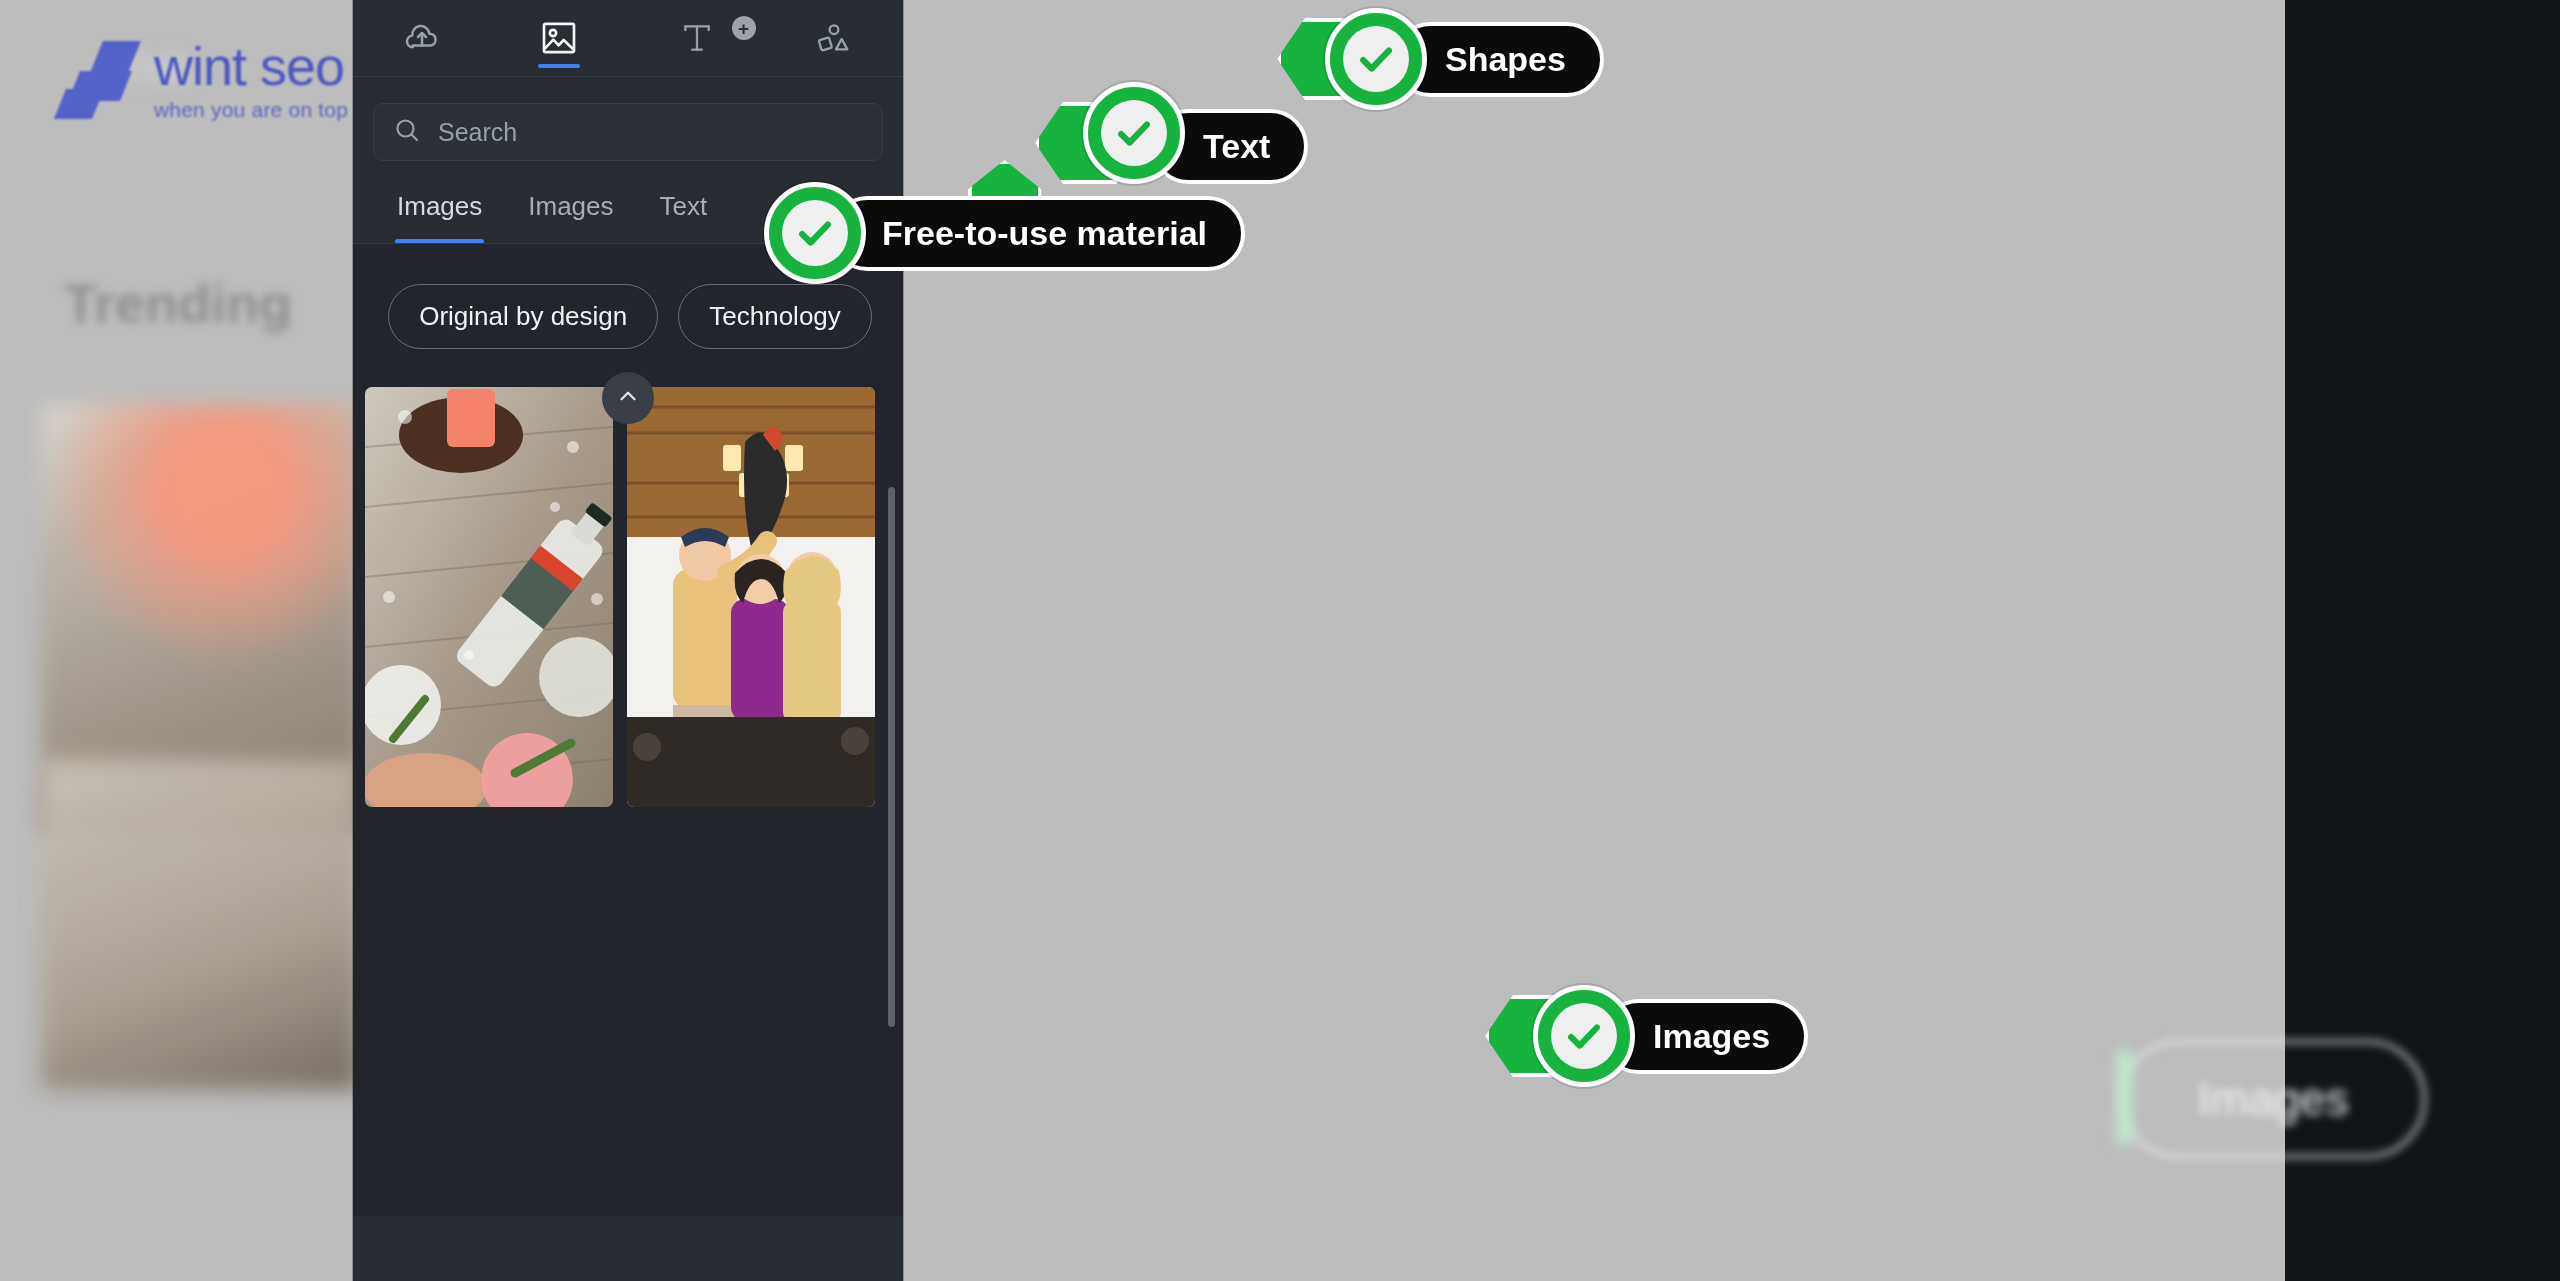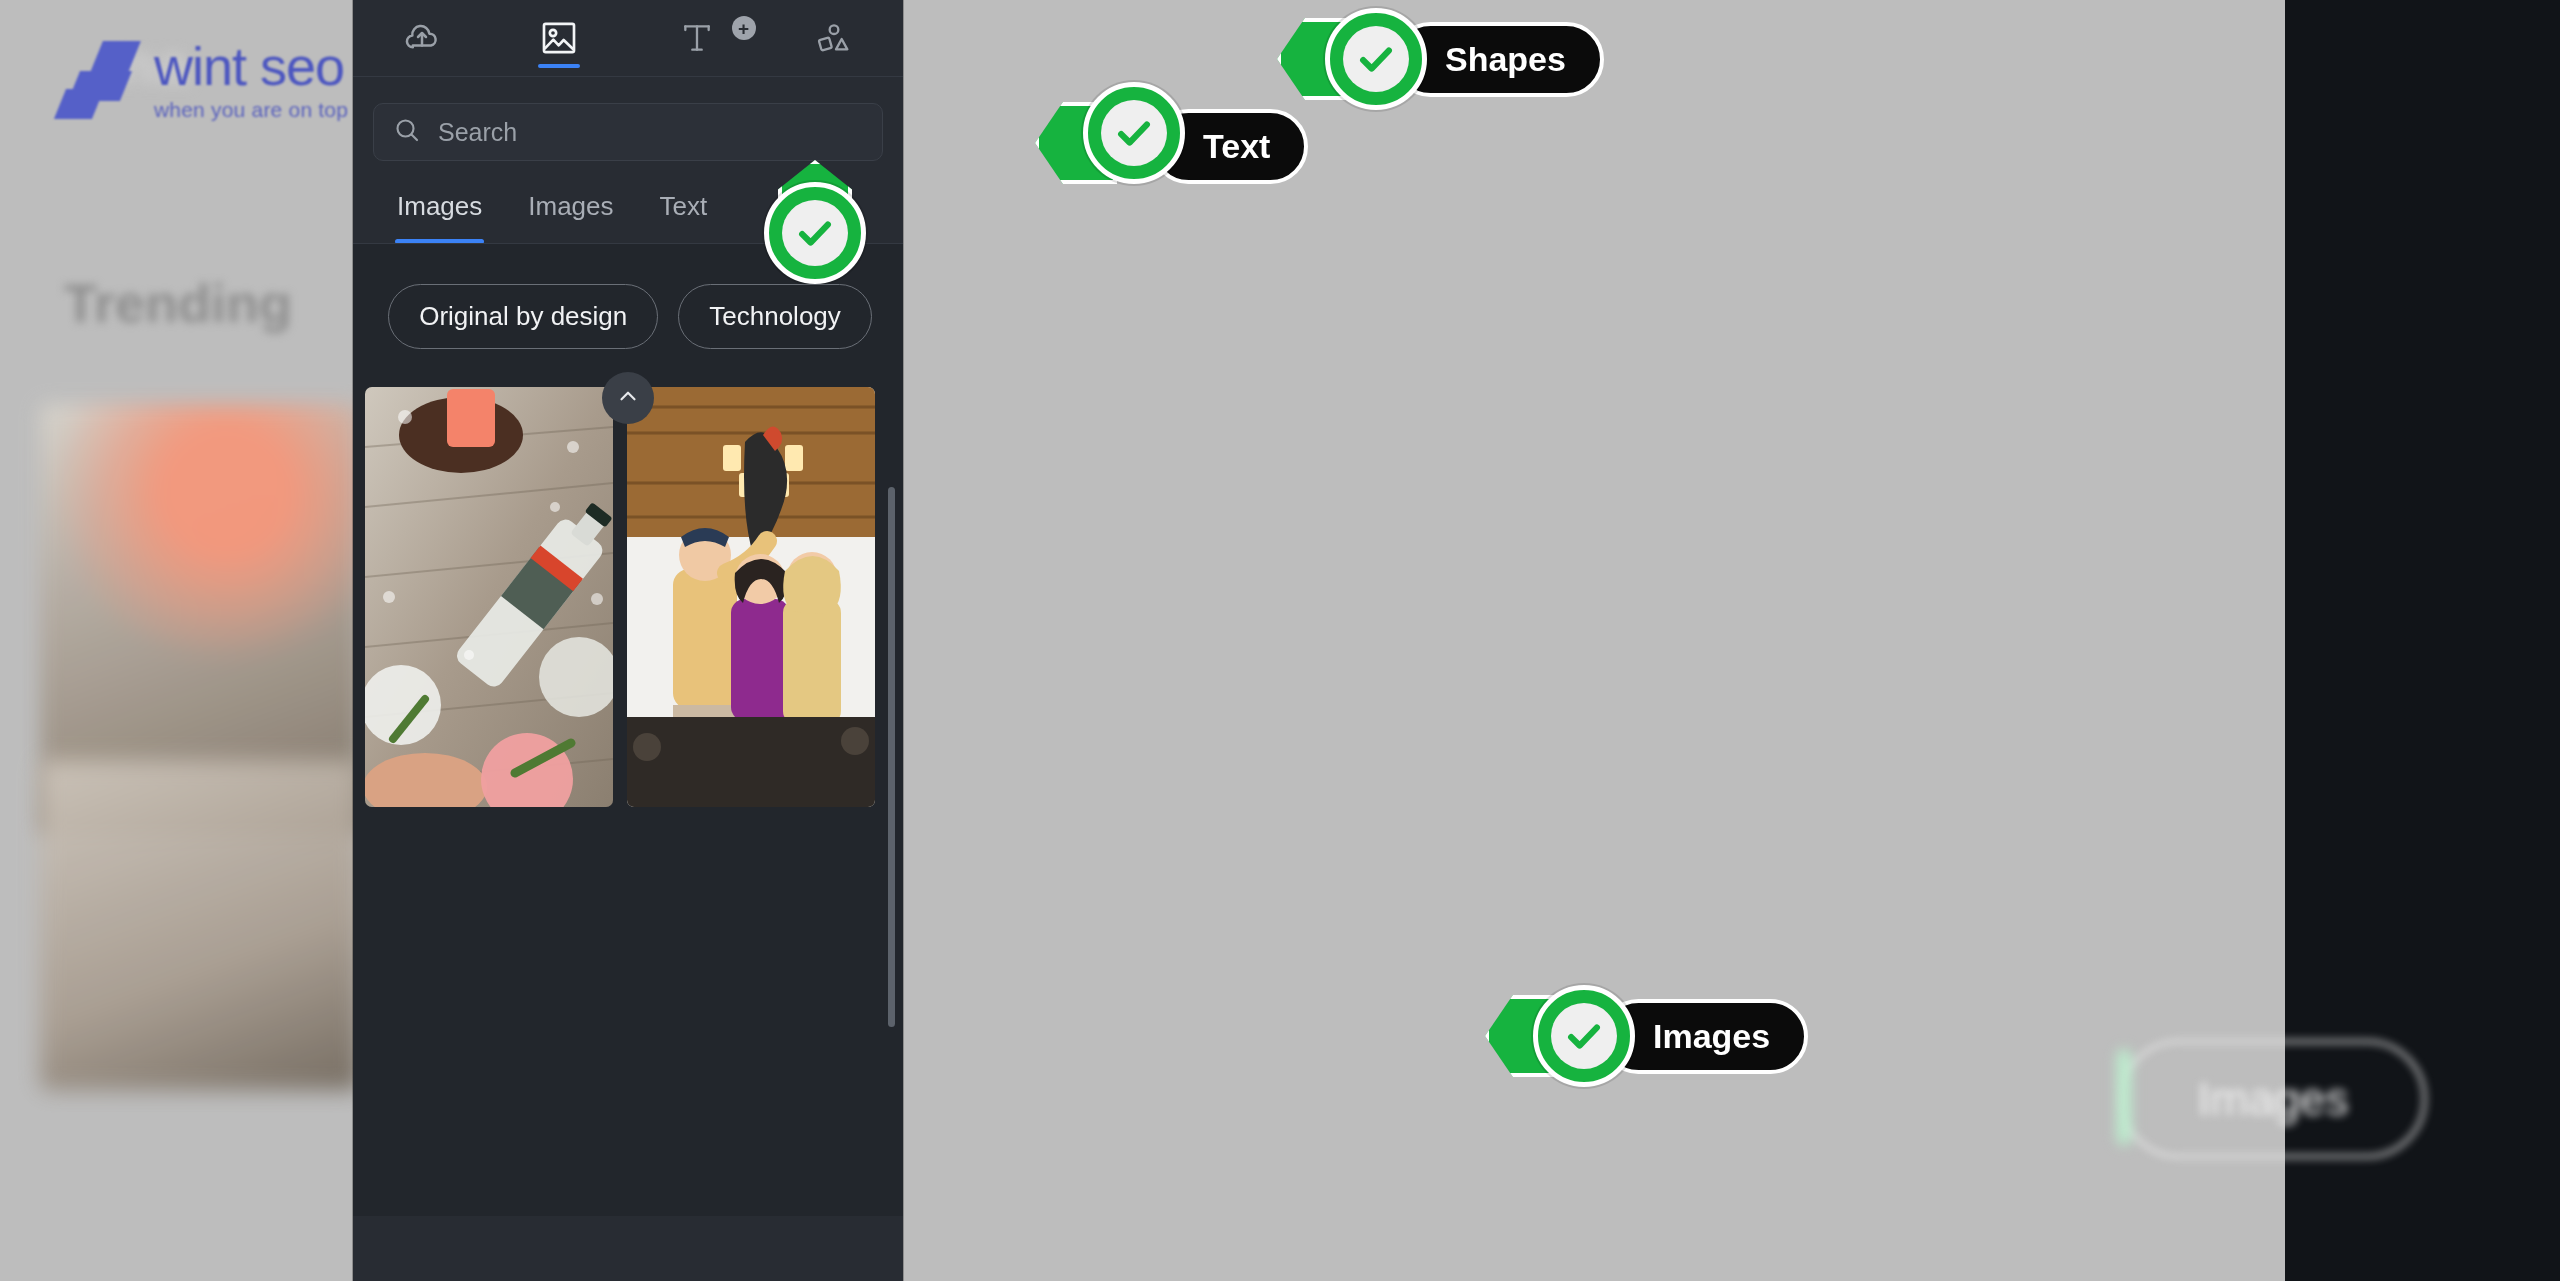--- a/index.html
+++ b/index.html
@@ -408,20 +408,21 @@
 <div class="callout vertical" style="left:764px;top:160px;">
   <span class="pointer" style="clip-path:polygon(50% 0%, 100% 40%, 100% 100%, 0% 100%, 0% 40%);"></span>
   <span class="row">
     <span class="tick">
       <span class="inner">
         <svg width="44" height="44" viewBox="0 0 24 24" fill="none" stroke="#16b33f" stroke-width="3.4" stroke-linecap="round" stroke-linejoin="round">
           <path d="M5 12.6l4.6 4.6L19 7.4"></path>
         </svg>
       </span>
     </span>
+    <span class="label">Free-to-use material</span>
   </span>
 </div>
 
 <div class="callout dir-left" style="left:1485px;top:985px;">
   <span class="pointer"></span>
   <span class="tick">
     <span class="inner">
       <svg width="44" height="44" viewBox="0 0 24 24" fill="none" stroke="#16b33f" stroke-width="3.4" stroke-linecap="round" stroke-linejoin="round">
         <path d="M5 12.6l4.6 4.6L19 7.4"></path>
       </svg>

